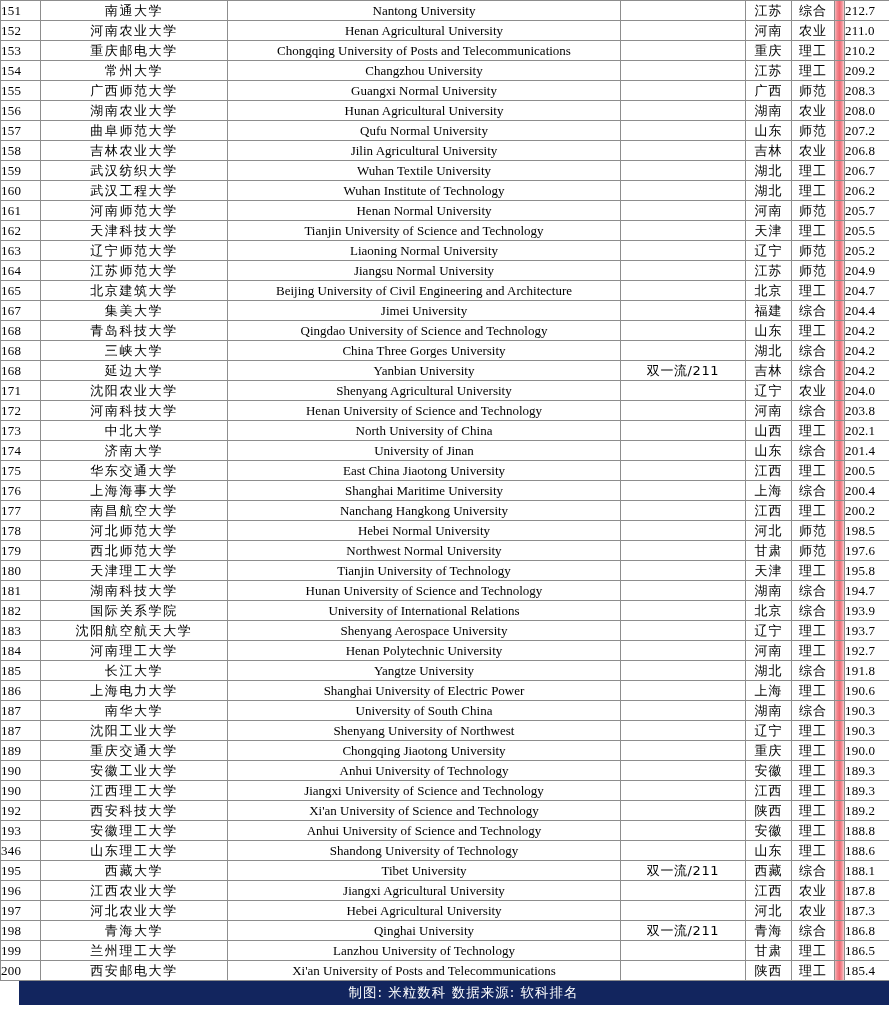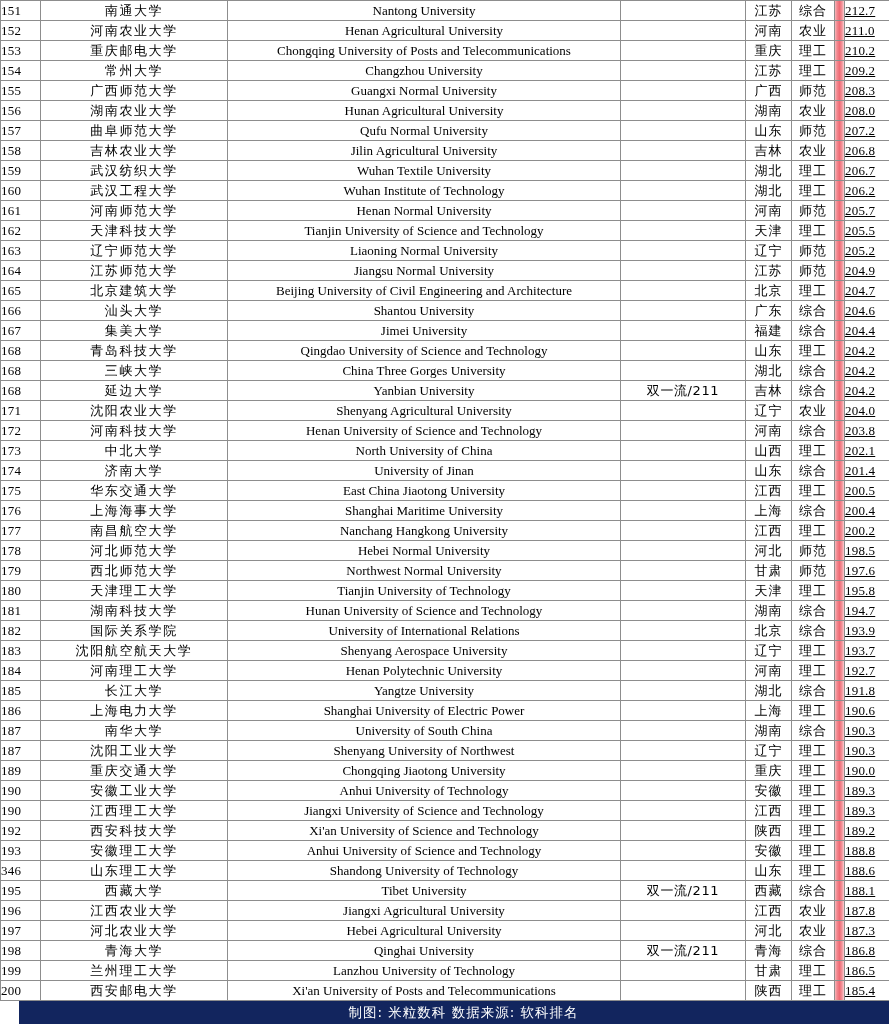--- a/index.html
+++ b/index.html
@@ -63,21 +63,21 @@
     position:absolute;
     left:0; top:0; bottom:0;
     width:100%;
     background:linear-gradient(to right,
         #f6b7bb 0%,
         #f2878f 22%,
         #ef6b75 50%,
         #f3949b 78%,
         #f9cfd2 100%);
   }
-  td.score { border-left:none;text-decoration:underline; }
+  td.score { border-left:none; }
 
   .footer {
     width:889px;
     height:24px;
     background:#12255e;
     color:#ffffff;
     font-family:"DejaVu Sans","Liberation Sans",sans-serif;
     font-size:13.5px;
     letter-spacing:1px;
     display:flex;
@@ -278,32 +278,20 @@
           <td class="en">Beijing University of Civil Engineering and Architecture</td>
           <td class="tag"></td>
           <td class="prov">北京</td>
           <td class="type">理工</td>
           <td class="barcell">
             <span class="bar"></span>
           </td>
           <td class="score">204.7</td>
         </tr>
         <tr>
-          <td class="rank">166</td>
-          <td class="cn">汕头大学</td>
-          <td class="en">Shantou University</td>
-          <td class="tag"></td>
-          <td class="prov">广东</td>
-          <td class="type">综合</td>
-          <td class="barcell">
-            <span class="bar"></span>
-          </td>
-          <td class="score">204.6</td>
-        </tr>
-        <tr>
           <td class="rank">167</td>
           <td class="cn">集美大学</td>
           <td class="en">Jimei University</td>
           <td class="tag"></td>
           <td class="prov">福建</td>
           <td class="type">综合</td>
           <td class="barcell">
             <span class="bar"></span>
           </td>
           <td class="score">204.4</td>

